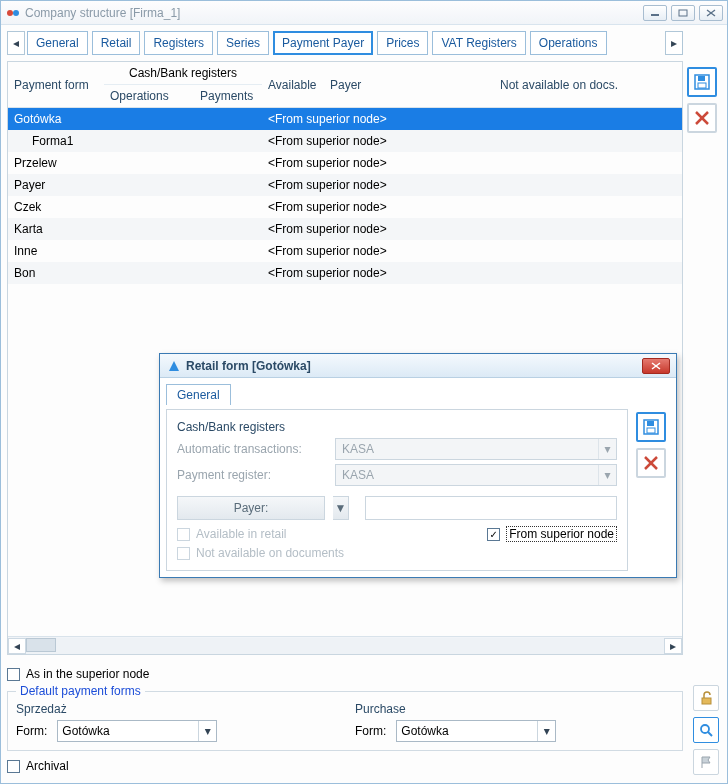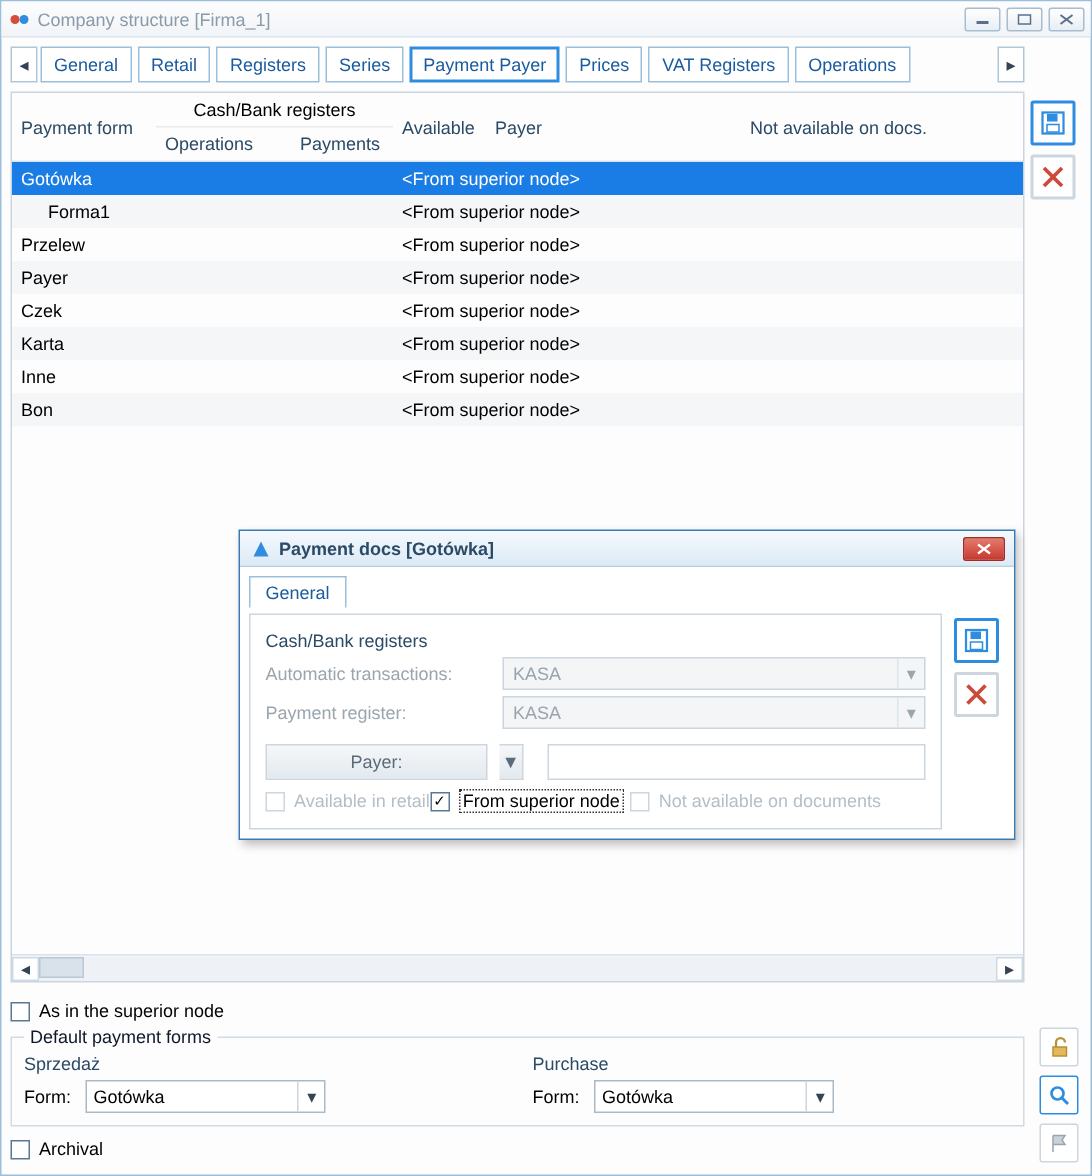--- a/index.html
+++ b/index.html
@@ -30,21 +30,21 @@
 .trow.sel { background: #1a7de5; color: #fff; }
 .tcell { padding: 0 6px; overflow: hidden; white-space: nowrap; }
 .hscroll { height: 18px; border-top: 1px solid #d9e3eb; display: flex; align-items: center; background: #f1f4f8; }
 .hsc-btn { width: 18px; height: 16px; border: 1px solid #cdd9e3; background: #fff; display: flex; align-items: center; justify-content: center; color: #345; cursor: pointer; }
 .hsc-track { flex: 1; height: 16px; background: #eef2f6; position: relative; }
 .hsc-thumb { width: 30px; height: 14px; background: #d9e2ea; border: 1px solid #b9c8d4; position: absolute; left: 0; top: 0; }
 .checks { margin-top: 8px; }
 .chk { display: flex; align-items: center; gap: 6px; margin: 4px 0; }
 .chkbox { width: 13px; height: 13px; border: 1px solid #5a7894; background: #fff; display: inline-flex; align-items: center; justify-content: center; font-size: 10px; color: #000; cursor: pointer; }
 .group { border: 1px solid #d1dbe3; margin-top: 6px; padding: 10px 8px 8px; position: relative; }
-.group > .legend { position: absolute; top: -8px; left: 8px; background: #fdfdfd; padding: 0 4px; color: #0f172a; }
+.group > .legend { position: absolute; top: -8px; left: 8px; background: #fdfdfd; padding: 0 4px; color: #1d4ed8; }
 .dprow { display: flex; gap: 20px; }
 .dp { display: flex; flex-direction: column; gap: 4px; }
 .dp .lbl { color: #2b4a66; }
 .dp .row { display: flex; align-items: center; gap: 10px; }
 .select { border: 1px solid #aab9c6; height: 22px; display: flex; align-items: center; padding: 0 4px; background: #fff; min-width: 160px; position: relative; }
 .select .arrow { position: absolute; right: 0; top: 0; bottom: 0; width: 18px; border-left: 1px solid #cbd6df; display: flex; align-items: center; justify-content: center; color: #345; cursor: pointer; }
 .iconbtn { width: 30px; height: 30px; border: 2px solid #2f8de0; background: #fff; display: flex; align-items: center; justify-content: center; color: #2f8de0; cursor: pointer; border-radius: 2px; }
 .iconbtn.plain { border-color: #cbd6df; color: #cc4a3a; }
 .iconbtn.small { width: 26px; height: 26px; border-width: 1px; }
 .bottom-icons { position: absolute; right: 8px; bottom: 8px; display: flex; flex-direction: column; gap: 6px; }
@@ -59,21 +59,21 @@
 .dlg-tabs { display: flex; margin-bottom: 4px; }
 .dlg-tab { border: 1px solid #9bbedb; border-bottom: none; padding: 3px 10px; color: #1a5a9e; background: #fff; cursor: pointer; }
 .dlg-panel { border: 1px solid #cbd6df; padding: 10px; }
 .fieldrow { display: flex; align-items: center; gap: 8px; margin: 4px 0; }
 .fieldrow .lab { width: 150px; color: #9aa5ae; }
 .fieldrow .sel { flex: 1; border: 1px solid #cbd6df; height: 22px; background: #f3f5f7; color: #9aa5ae; display: flex; align-items: center; padding: 0 6px; position: relative; }
 .fieldrow .sel .arrow { position: absolute; right: 0; top: 0; bottom: 0; width: 18px; border-left: 1px solid #dde4ea; display: flex; align-items: center; justify-content: center; color: #9aa5ae; }
 .payerbtn { background: linear-gradient(#f5f7f9,#e3e9ee); border: 1px solid #cbd6df; height: 24px; display: flex; align-items: center; justify-content: center; flex: 0 0 148px; color: #5a6c7a; cursor: pointer; }
 .payerdd { width: 16px; height: 24px; border: 1px solid #cbd6df; border-left: none; display: flex; align-items: center; justify-content: center; background: linear-gradient(#f5f7f9,#e3e9ee); color: #5a6c7a; cursor: pointer; }
 .payerinput { flex: 1; height: 24px; border: 1px solid #cbd6df; margin-left: 8px; background: #fff; }
-.dlgchecks { display: flex; flex-direction: row; gap: 4px; margin-top: 6px; }
+.dlgchecks { display: flex; flex-direction: column; gap: 4px; margin-top: 6px; }
 .dlgchecks .row { display: flex; align-items: center; }
 .dlgchecks .disabled { color: #b4bec6; }
 .fromsup { border: 1px dotted #333; padding: 0 2px; }
 .dlg-side { width: 38px; display: flex; flex-direction: column; align-items: center; gap: 6px; padding-top: 28px; }
 svg { display: block; }
 </style>
 </head>
 <body>
 
 <div class="window">
@@ -287,21 +287,21 @@
     </div>
   </div>
 
   <div class="dialog">
     <div class="dlg-title">
       <span class="icon">
           <svg width="12" height="12">
             <polygon points="6,1 11,11 1,11" fill="#2f8de0"></polygon>
           </svg>
         </span>
-      <span class="t">Payment docs [Gotówka]</span>
+      <span class="t">Retail form [Gotówka]</span>
       <div class="dlg-close">
         <svg width="10" height="8">
             <line x1="1" y1="1" x2="9" y2="7" stroke="#fff" stroke-width="1.5"></line>
             <line x1="9" y1="1" x2="1" y2="7" stroke="#fff" stroke-width="1.5"></line>
           </svg>
       </div>
     </div>
     <div class="dlg-body">
       <div class="dlg-main">
         <div class="dlg-tabs">

